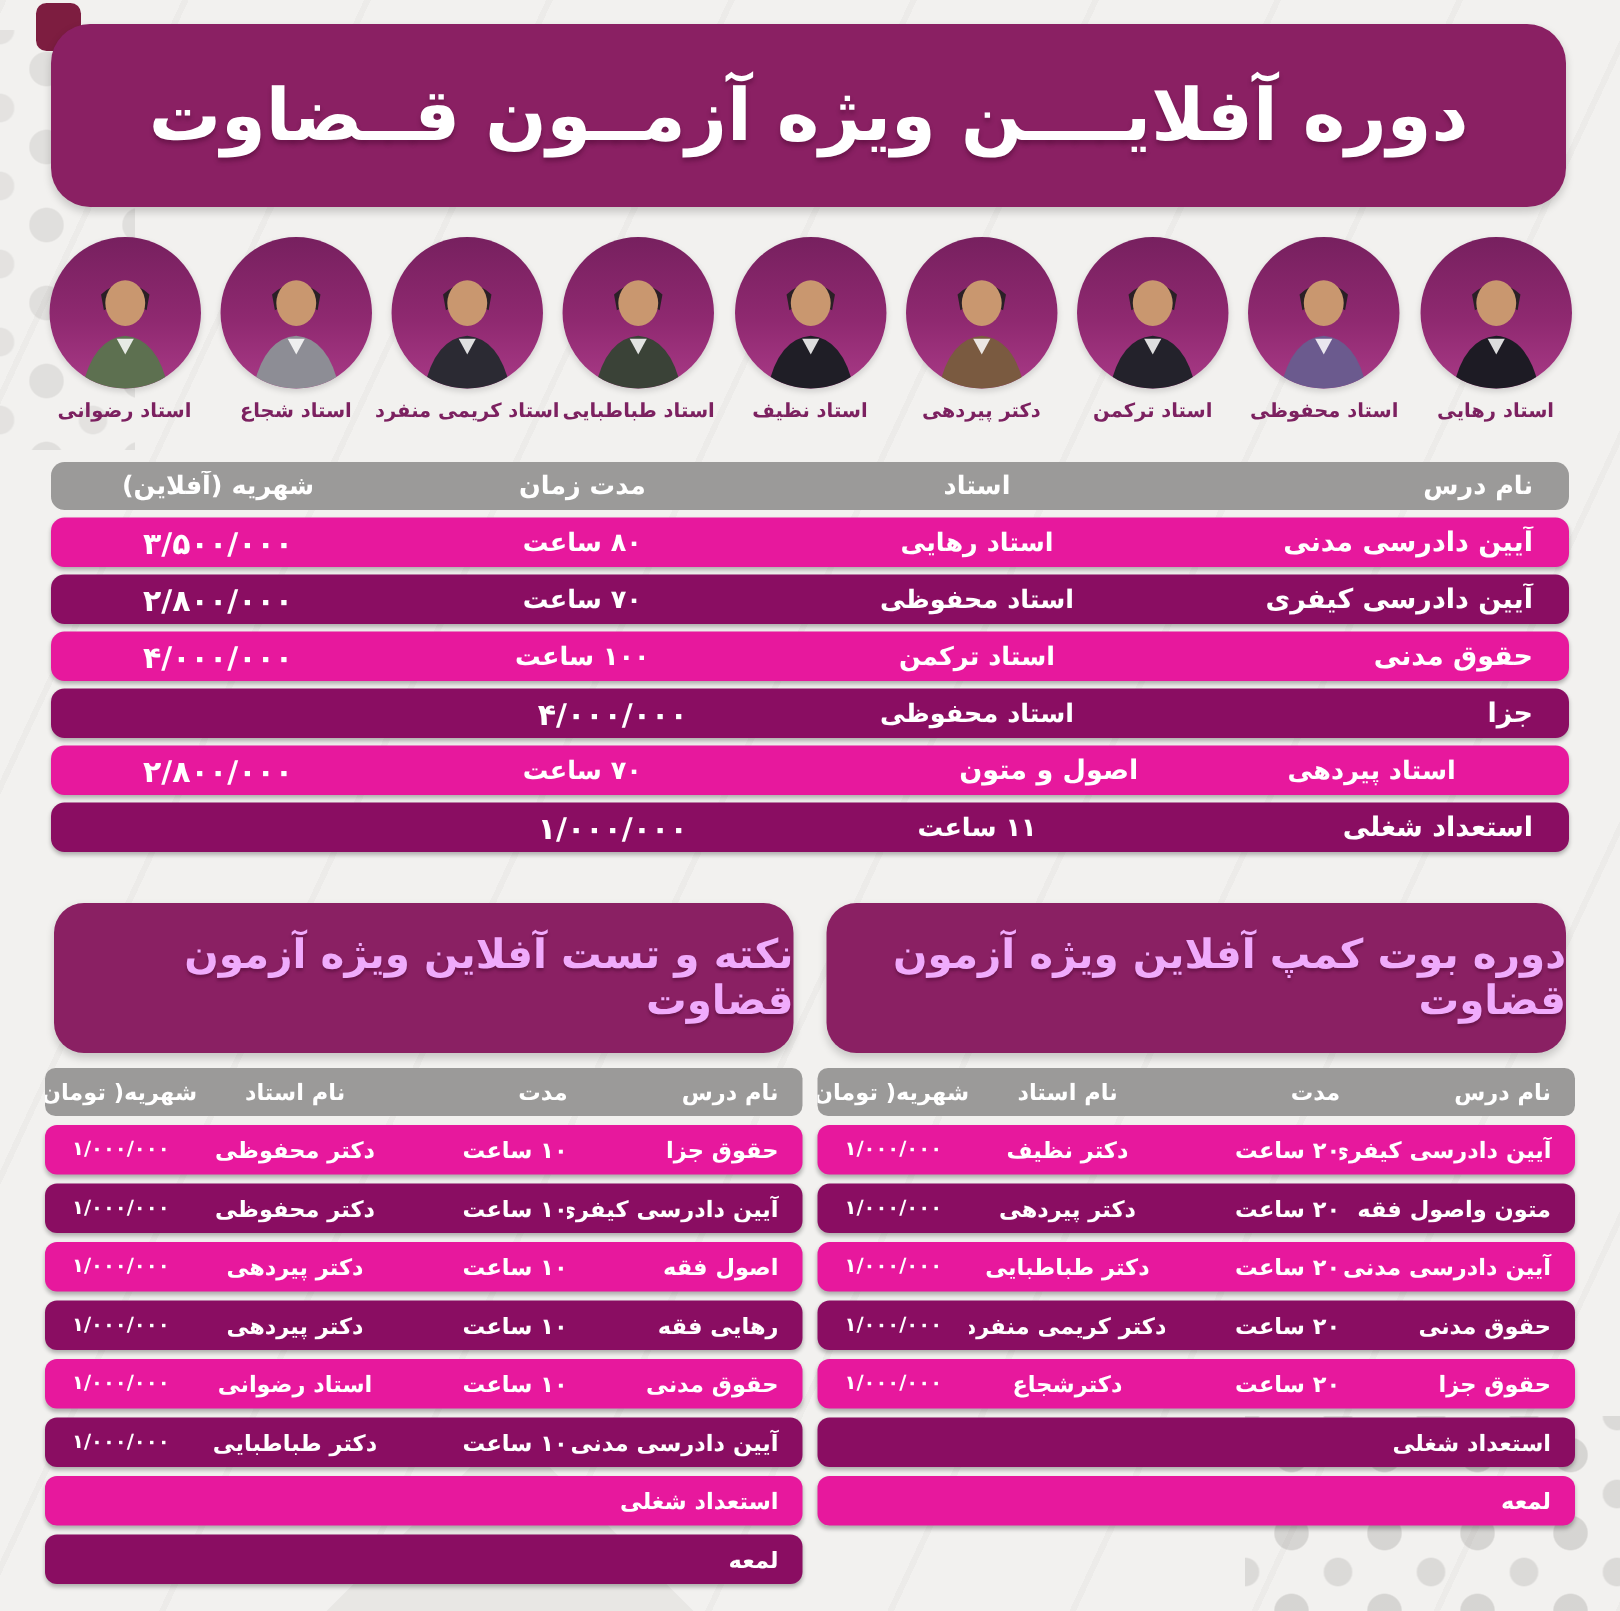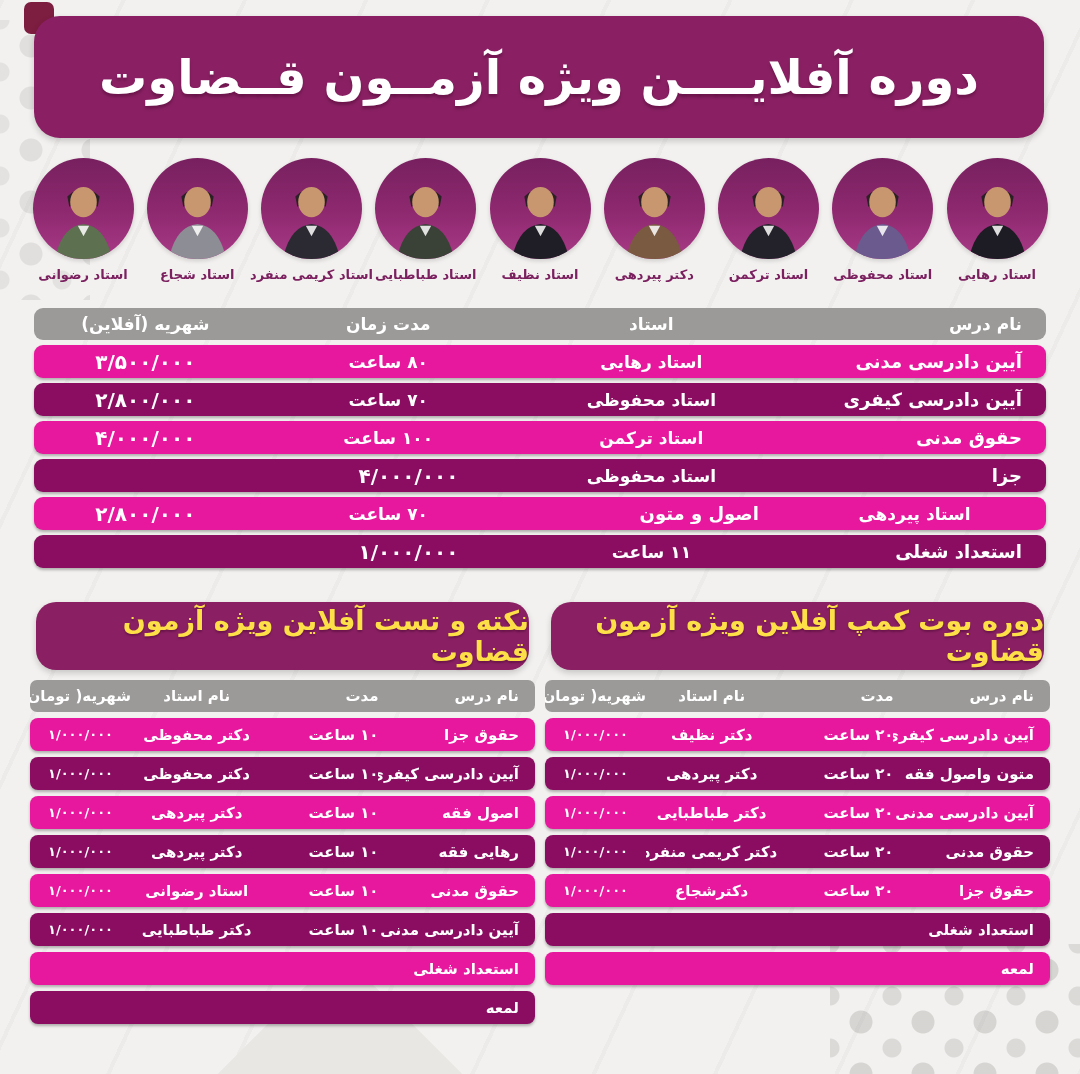--- a/index.html
+++ b/index.html
@@ -61,23 +61,23 @@
   .main-table .trow { height:33px; margin-top:5px; border-radius:9px; font-size:18px;
     box-shadow:0 2px 3px rgba(0,0,0,.28); }
   .c-course { width:26%; text-align:right; padding-right:24px; box-sizing:border-box; }
   .c-instructor { width:26%; } .c-duration { width:26%; } .c-tuition { width:22%; }
   .main-table .trow .c-instructor, .main-table .trow .c-duration { font-size:17px; }
   .main-table .trow .c-tuition { font-size:20px; }
 
   
   .bottom { position:absolute; top:602px; left:30px; right:30px; display:flex; gap:10px; }
   .section { flex:1 1 0; }
-  .section-banner { height:68px; margin:0 6px 10px; background:var(--banner,#8a2063);
+  .section-banner { height:100px; margin:0 6px 10px; background:var(--banner,#8a2063);
     border-radius:20px; display:flex; align-items:center; justify-content:center;
-    color:#fde047; font-weight:bold; font-size:27px; text-shadow:0 2px 2px rgba(55,0,35,.35);
+    color:#f0abfc; font-weight:bold; font-size:27px; text-shadow:0 2px 2px rgba(55,0,35,.35);
     box-shadow:0 3px 6px rgba(0,0,0,.18); }
   .section .thead { height:32px; border-radius:7px; font-size:15px; margin-bottom:6px; }
   .section .trow { height:33px; margin-bottom:6px; border-radius:8px; font-size:15px;
     box-shadow:0 2px 3px rgba(0,0,0,.28); }
   .s-course { width:31%; text-align:right; padding-right:16px; box-sizing:border-box; }
   .s-duration { width:23%;text-align:right; } .s-instructor { width:26%; } .s-tuition { width:20%; }
   .section .trow .s-tuition { font-size:13px; }
 </style>
 </head>
 <body>

